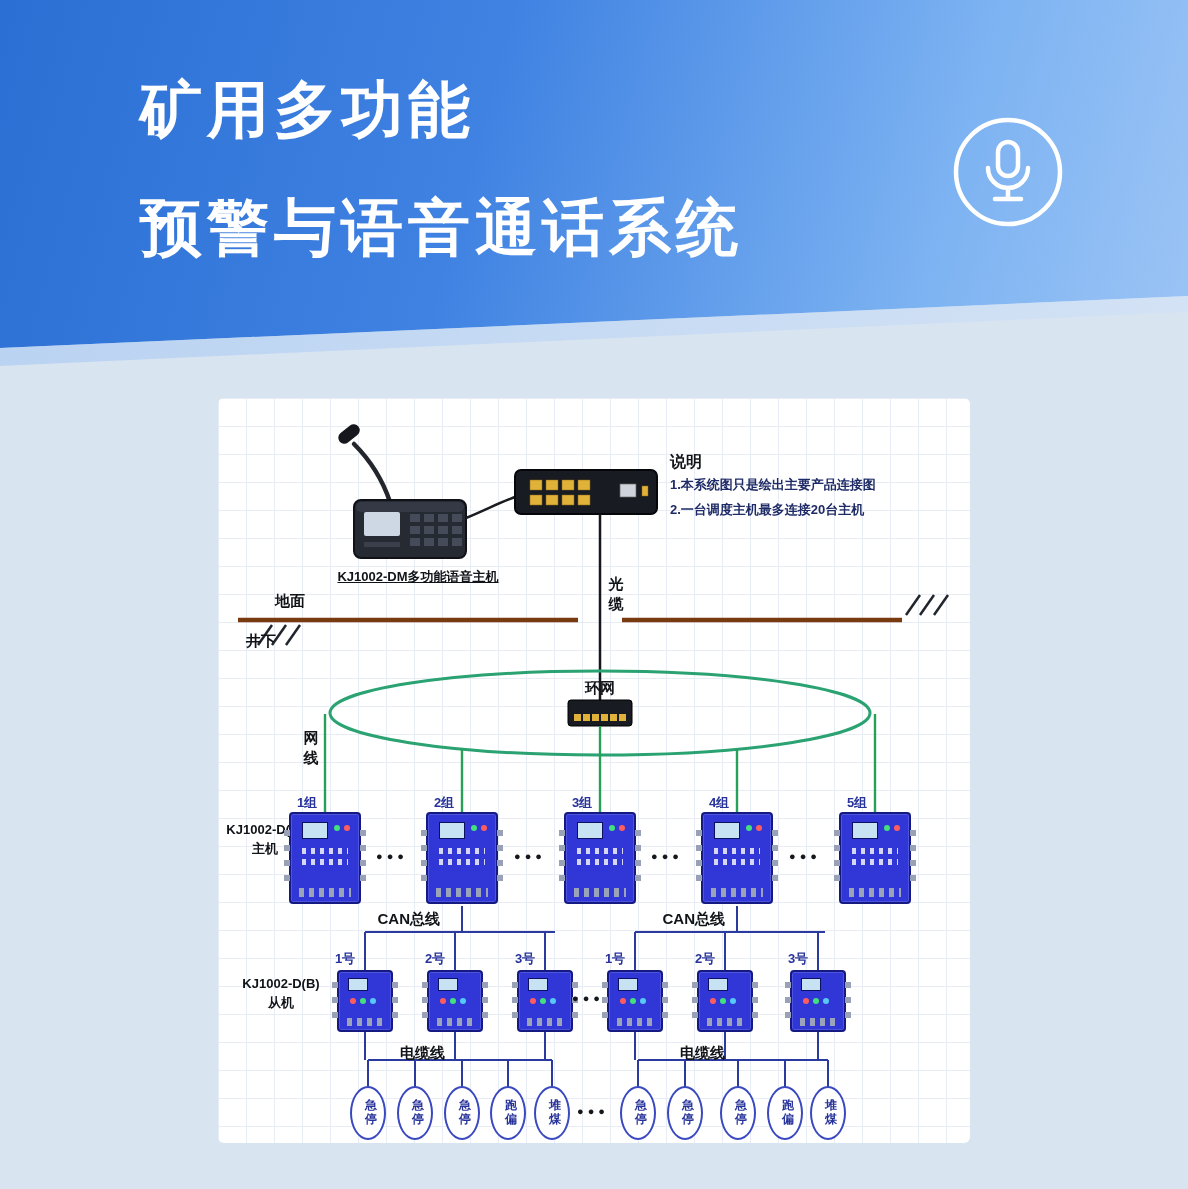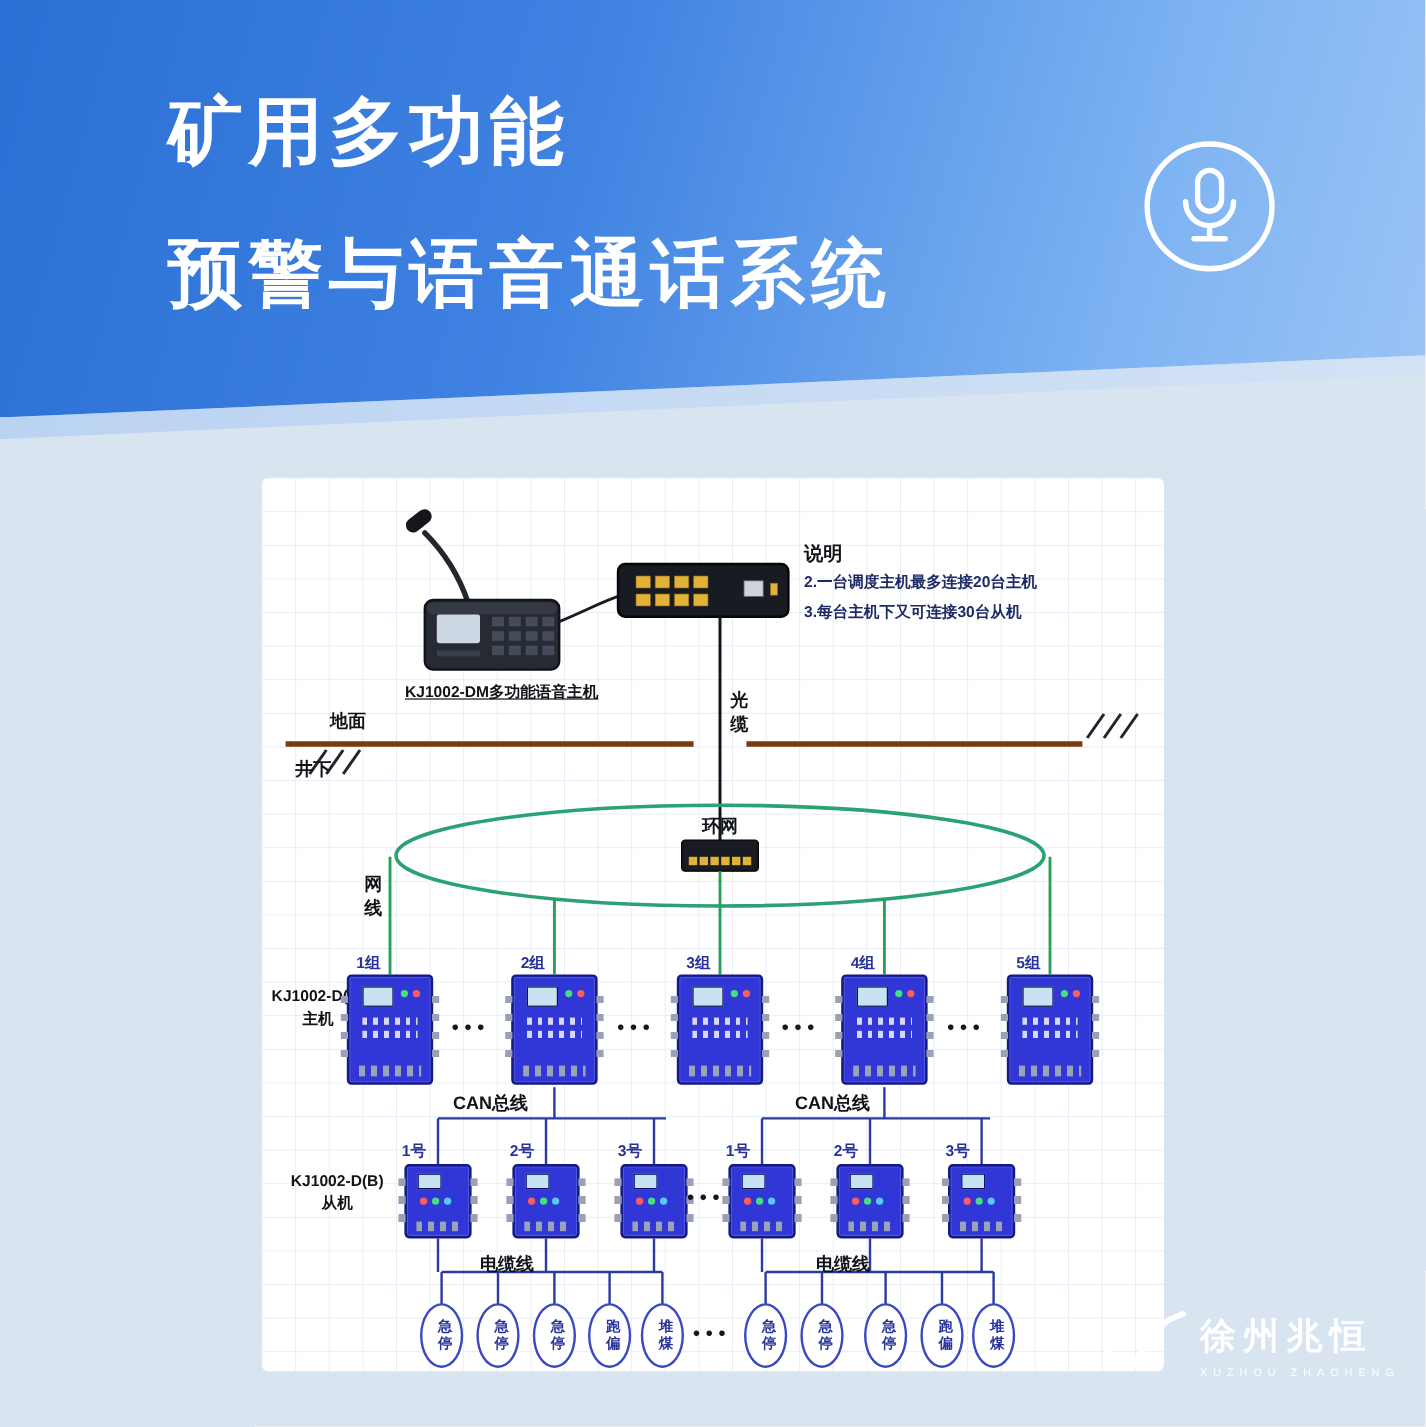--- a/index.html
+++ b/index.html
@@ -204,22 +204,22 @@
           <path d="M520,662 V690"></path>
           <path d="M567,662 V690"></path>
           <path d="M610,662 V690"></path>
       </g>
     </svg>
 
     <div class="lab consoleLab" style="left:100px;top:170px;width:200px;text-decoration:underline;">KJ1002-DM多功能语音主机</div>
 
     <div class="notes">
       <div class="nh">说明</div>
+      <div class="ni">1.本系统图只是绘出主要产品连接图</div>
       <div class="ni">2.一台调度主机最多连接20台主机</div>
-      <div class="ni">3.每台主机下又可连接30台从机</div>
     </div>
 
     <div class="lab vlab" style="left:389px;top:176px;">光缆</div>
     <div class="lab h15" style="left:28px;top:194px;margin-left:29px;">地面</div>
     <div class="lab h15" style="left:28px;top:234px;">井下</div>
     <div class="lab h15" style="left:350px;top:281px;width:64px;text-align:center;">环网</div>
     <div class="lab vlab" style="left:84px;top:330px;">网线</div>
 
     <div class="small-blue" style="left:75px;top:396px;width:28px;">1组</div>
     <div class="small-blue" style="left:212px;top:396px;width:28px;">2组</div>
@@ -366,23 +366,14 @@
     <div class="term" style="left:316px;">堆煤</div>
     <div class="term" style="left:402px;">急停</div>
     <div class="term" style="left:449px;">急停</div>
     <div class="term" style="left:502px;">急停</div>
     <div class="term" style="left:549px;">跑偏</div>
     <div class="term" style="left:592px;">堆煤</div>
 
     <div class="dots" style="left:359px;top:707px;">●●●</div>
   </div>
 
-  <div class="logo">
-    <svg width="72" height="62" viewBox="0 0 72 62">
-      <path d="M4,34 C14,52 26,54 33,38 C40,20 52,10 68,5" stroke="#fff" stroke-width="5" fill="none" stroke-linecap="round"></path>
-    </svg>
-    <div>
-      <div class="logo-name">徐州兆恒</div>
-      <div class="logo-sub">XUZHOU  ZHAOHENG</div>
-    </div>
-  </div>
 
 </div>
 
 </body></html>

